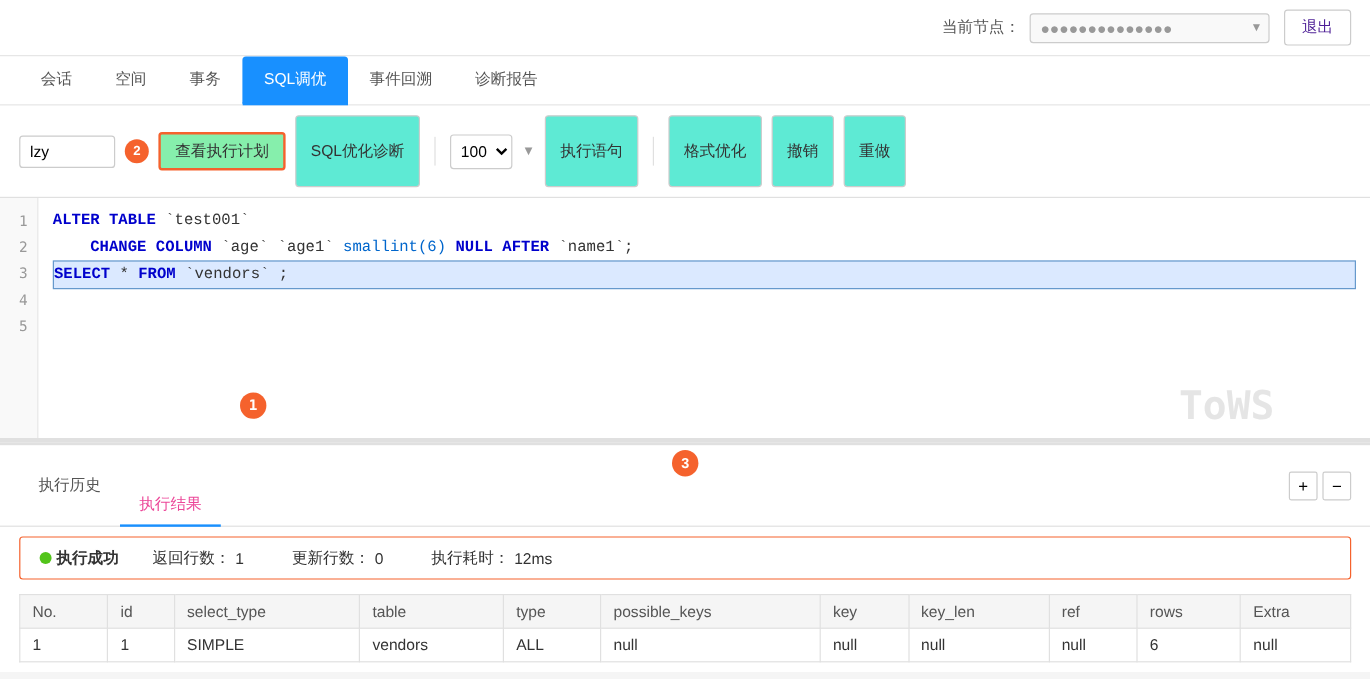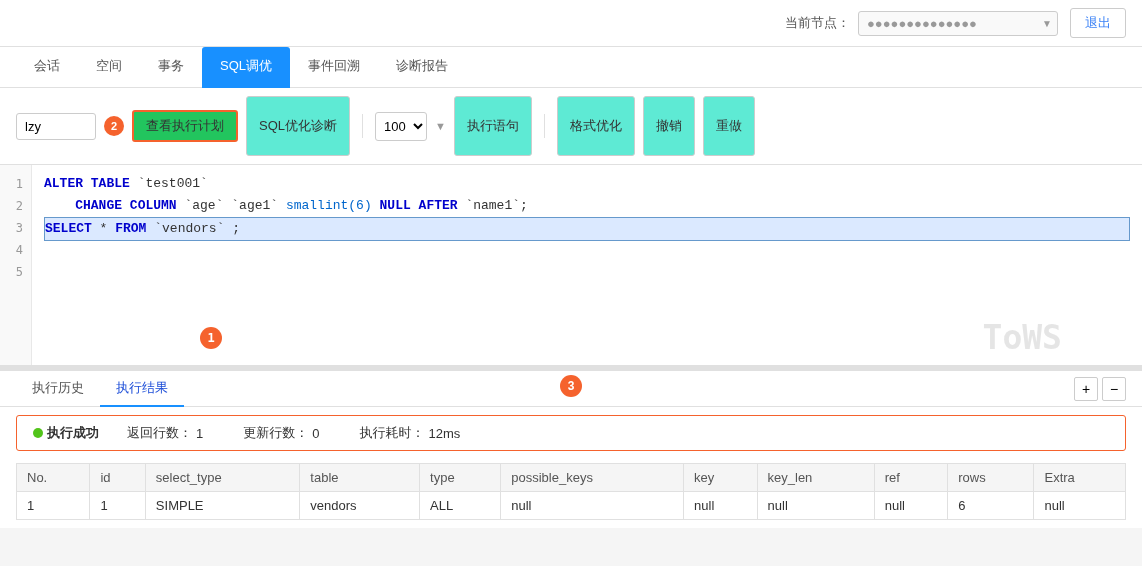--- a/index.html
+++ b/index.html
@@ -15,21 +15,21 @@
       font-size: 13px; color: #999; background: #f9f9f9; width: 200px; cursor: pointer;
       appearance: none; -webkit-appearance: none; padding-right: 24px; position: relative;
     }
     .node-select-wrap { position: relative; display: inline-block; }
     .node-select-wrap::after {
       content: '▼'; position: absolute; right: 6px; top: 50%; transform: translateY(-50%);
       font-size: 10px; color: #999; pointer-events: none;
     }
     .logout-btn {
       margin-left: 12px; padding: 5px 14px; background: #fff;
-      border: 1px solid #ccc; border-radius: 3px; cursor: pointer; font-size: 13px; color: #3b82f6;
+      border: 1px solid #ccc; border-radius: 3px; cursor: pointer; font-size: 13px; color: #4c1d95;
     }
 
     .nav-tabs {
       display: flex; align-items: center; background: #fff;
       padding: 0 16px; border-bottom: 1px solid #e0e0e0;
     }
     .nav-tab {
       padding: 10px 18px; cursor: pointer; font-size: 13px; color: #555;
       border-bottom: 3px solid transparent; margin-bottom: -1px;
     }
@@ -43,21 +43,21 @@
       border: 1px solid #ccc; border-radius: 3px; padding: 5px 8px;
       font-size: 13px; width: 80px;
     }
     .circle-badge {
       display: inline-flex; align-items: center; justify-content: center;
       width: 20px; height: 20px; border-radius: 50%; background: #f5622d;
       color: #fff; font-size: 11px; font-weight: bold; flex-shrink: 0;
     }
     .btn-view-plan {
       border: 2px solid #f5622d; border-radius: 3px; padding: 5px 12px;
-      background: #22c55e; color: #333; cursor: pointer; font-size: 13px;
+      background: #86efac; color: #333; cursor: pointer; font-size: 13px;
     }
     .toolbar-divider { width: 1px; height: 24px; background: #e0e0e0; margin: 0 4px; }
     .btn-normal {
       border: 1px solid #ccc; border-radius: 3px; padding: 20px 12px;
       background: #5eead4; color: #333; cursor: pointer; font-size: 13px;
     }
     .row-select {
       border: 1px solid #ccc; border-radius: 3px; padding: 5px 4px;
       font-size: 13px; background: #fff; cursor: pointer;
     }
@@ -85,21 +85,21 @@
       width: 22px; height: 22px; border-radius: 50%; background: #f5622d;
       color: #fff; font-size: 12px; font-weight: bold;
     }
 
     .bottom-panel { background: #fff; border-top: 2px solid #e0e0e0; }
     .bottom-tabs { display: flex; align-items: center; border-bottom: 1px solid #e0e0e0; padding: 0 16px; }
     .bottom-tab {
       padding: 8px 16px; cursor: pointer; font-size: 13px; color: #555;
       border-bottom: 2px solid transparent; margin-bottom: -1px;
     }
-    .bottom-tab.active { color: #1d4ed8; border-bottom: 2px solid #1890ff; }
+    .bottom-tab.active { color: #ec4899; border-bottom: 2px solid #1890ff; margin-top: 32px; }
     .bottom-tab-actions { margin-left: auto; display: flex; gap: 4px; }
     .icon-btn {
       width: 24px; height: 24px; border: 1px solid #ccc; background: #fff;
       cursor: pointer; font-size: 14px; display: flex; align-items: center; justify-content: center;
       border-radius: 2px;
     }
 
     .result-panel { padding: 8px 16px; }
     .result-status-bar {
       border: 1px solid #f5622d; border-radius: 3px; padding: 8px 16px;

